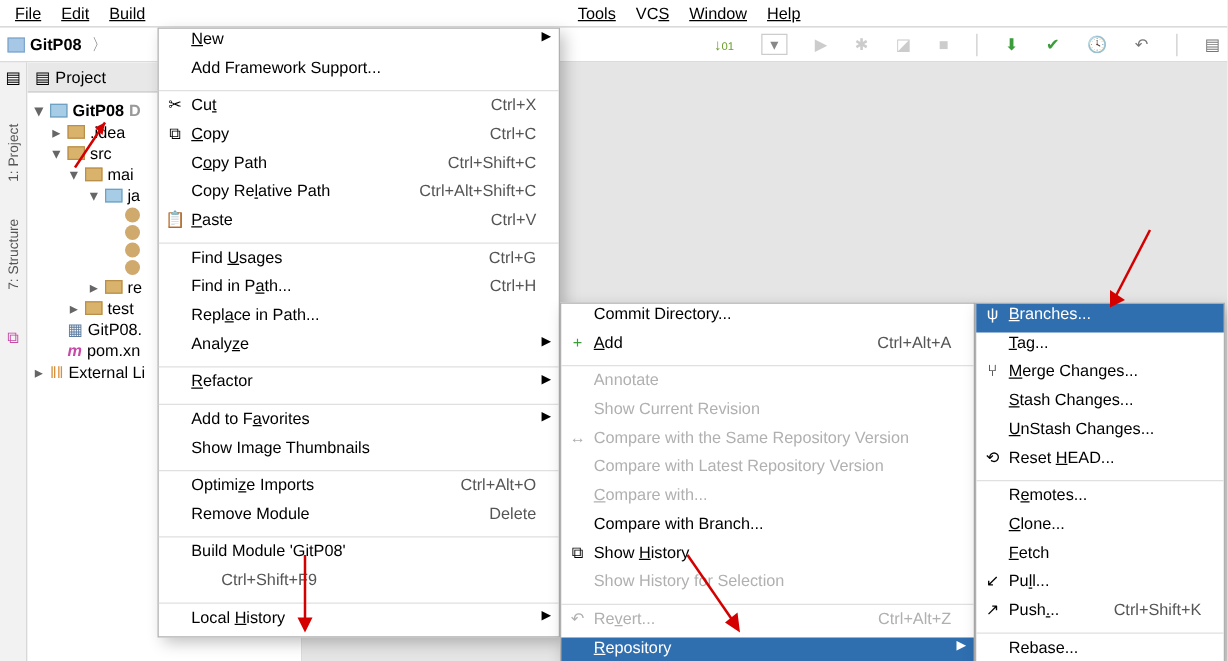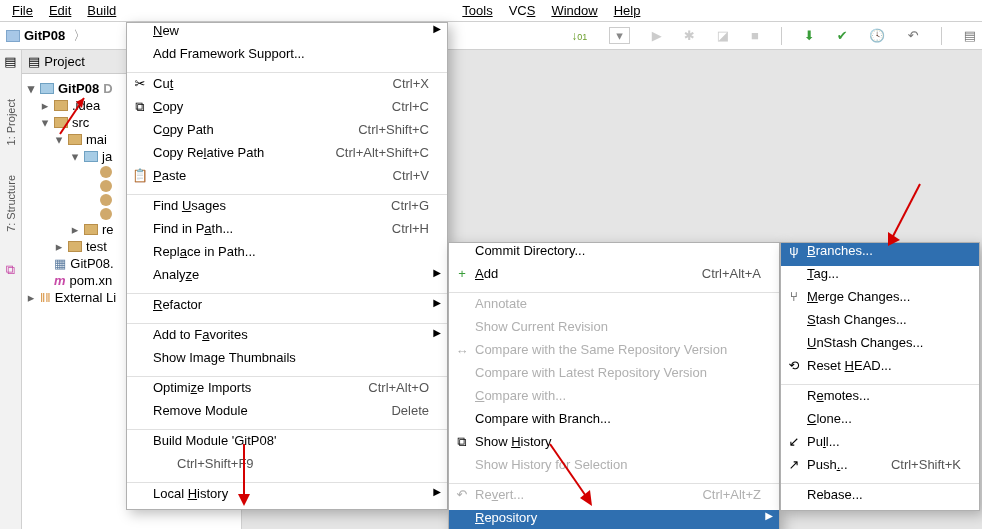--- a/index.html
+++ b/index.html
@@ -330,20 +330,23 @@
       <span class="lbl">Reset <span class="u">H</span>EAD...</span>
     </div>
     <div class="row sep"></div>
     <div class="row">
       <span class="lbl">R<span class="u">e</span>motes...</span>
     </div>
     <div class="row">
       <span class="lbl"><span class="u">C</span>lone...</span>
     </div>
     <div class="row">
+      <span class="lbl"><span class="u">F</span>etch</span>
+    </div>
+    <div class="row">
       <span class="ico">↙</span>
       <span class="lbl">Pu<span class="u">l</span>l...</span>
     </div>
     <div class="row">
       <span class="ico">↗</span>
       <span class="lbl">Push<span class="u">.</span>..</span>
       <span class="sc">Ctrl+Shift+K</span>
     </div>
     <div class="row sep"></div>
     <div class="row">

